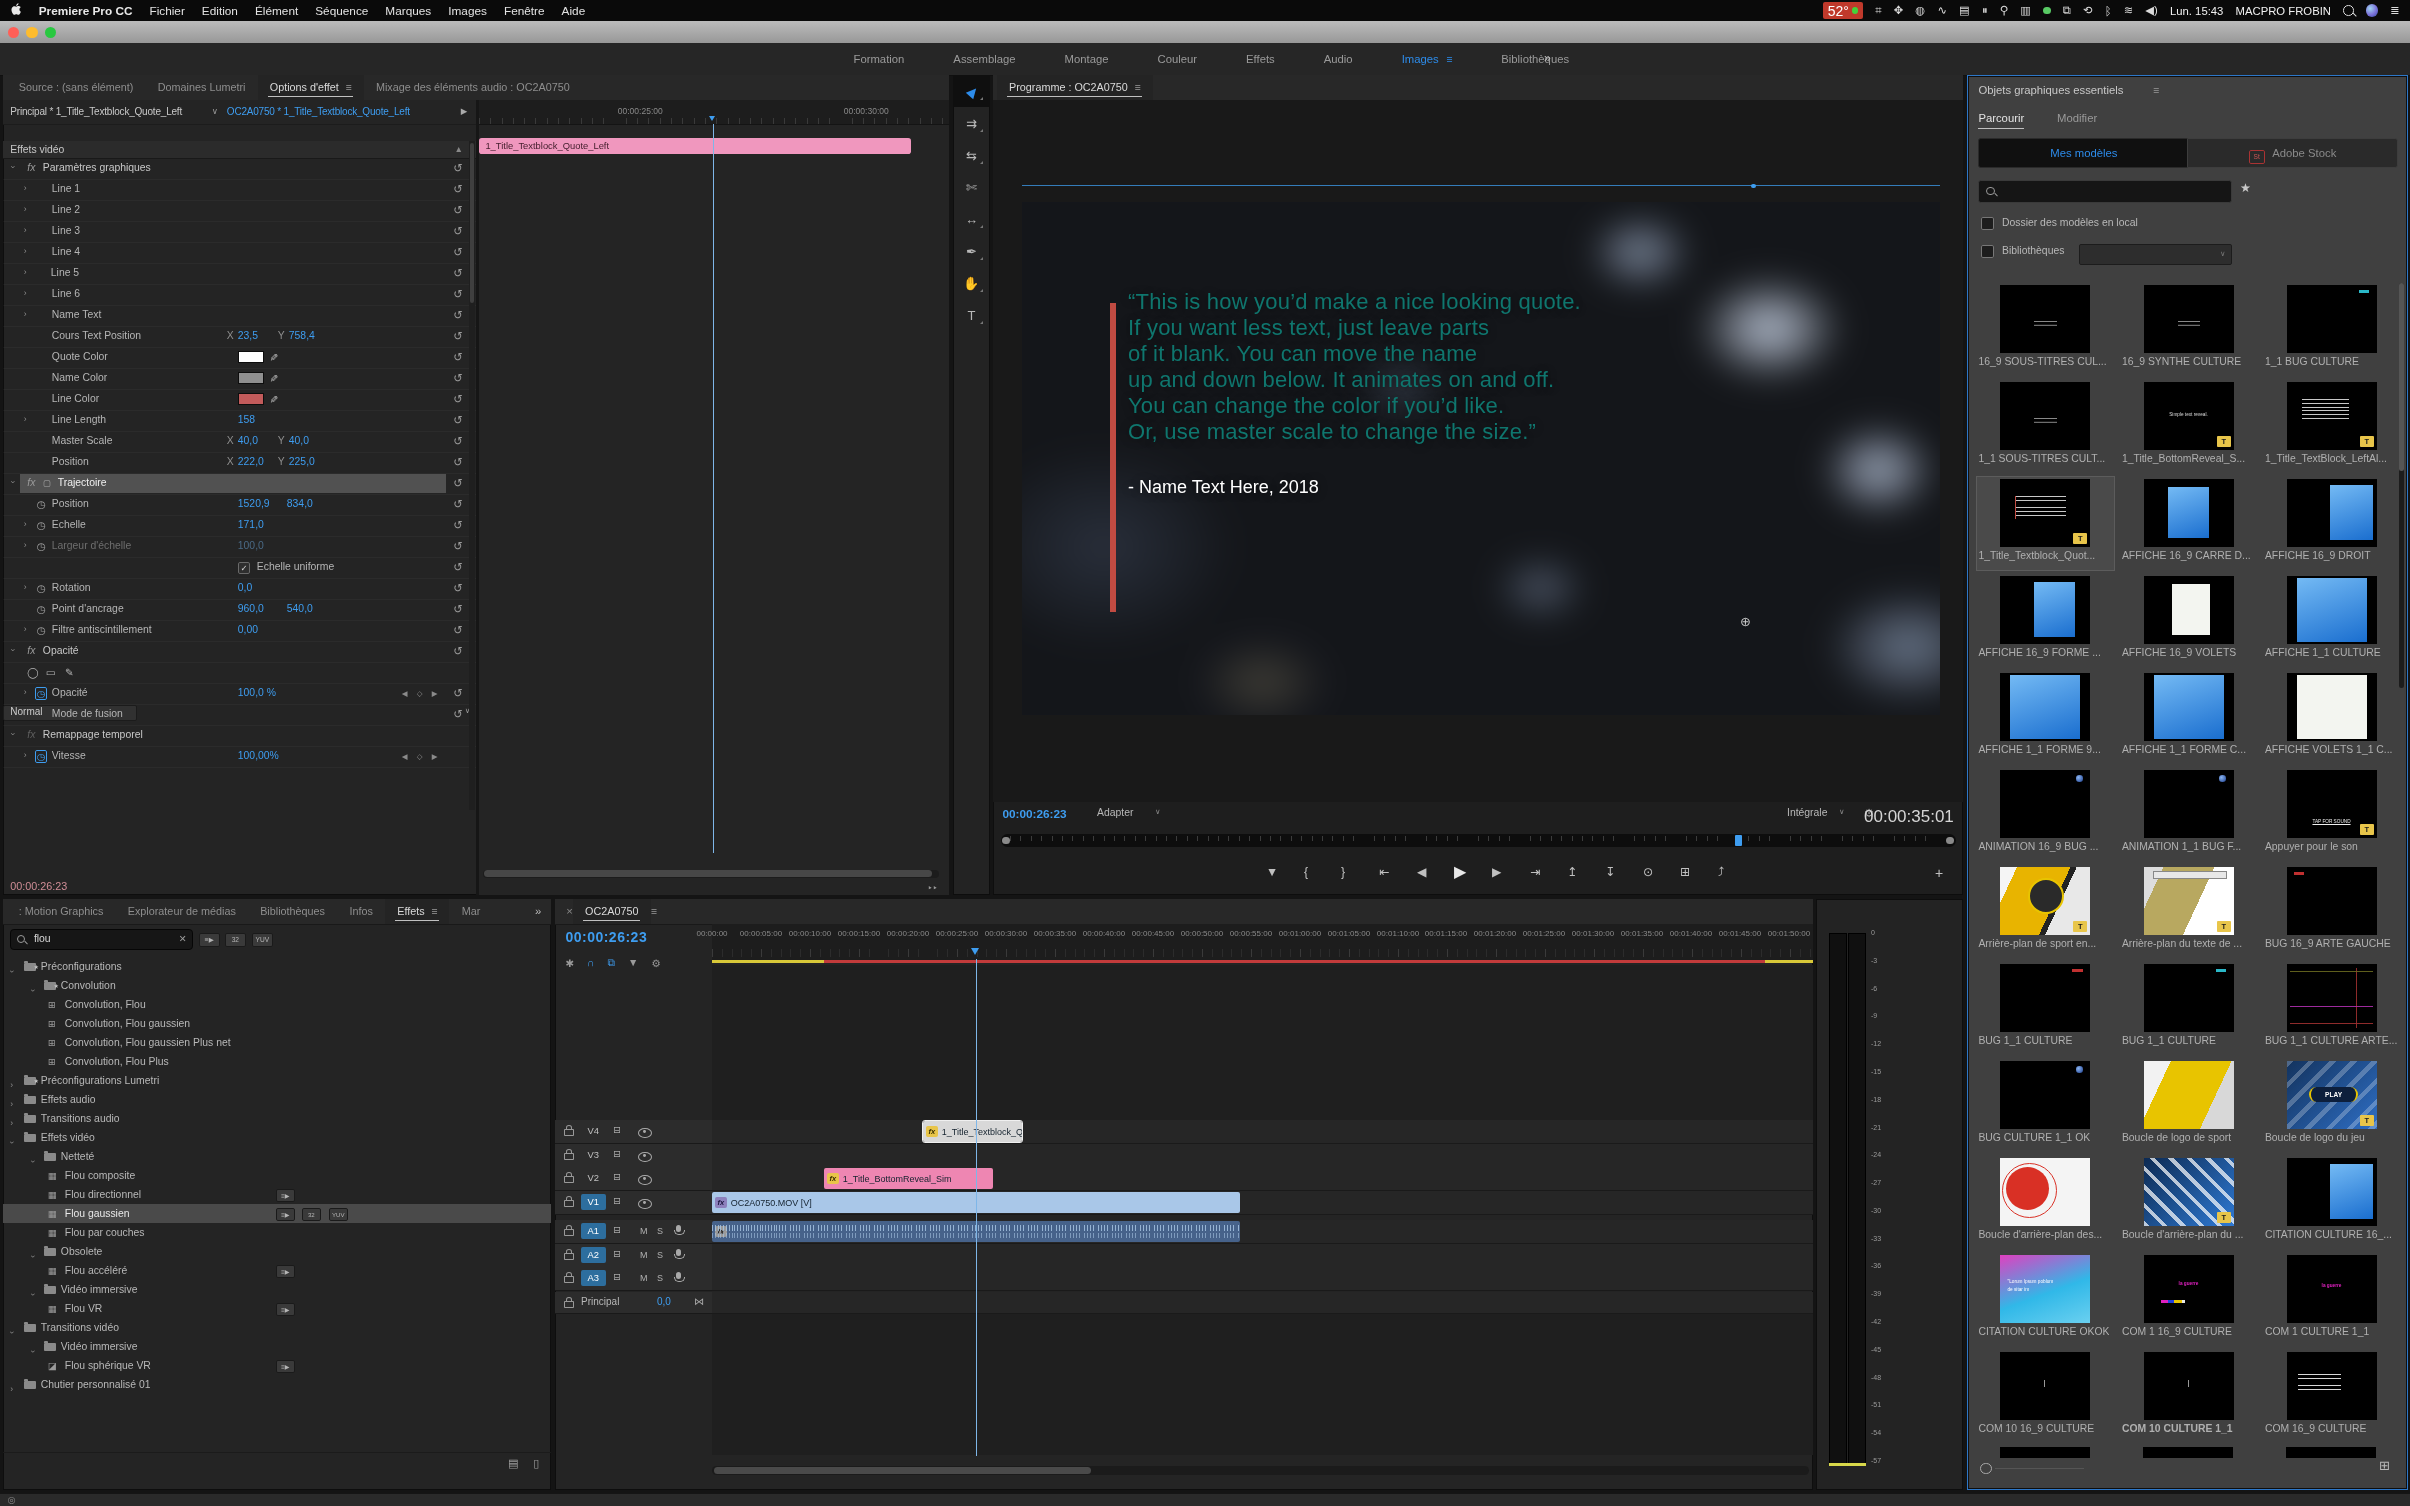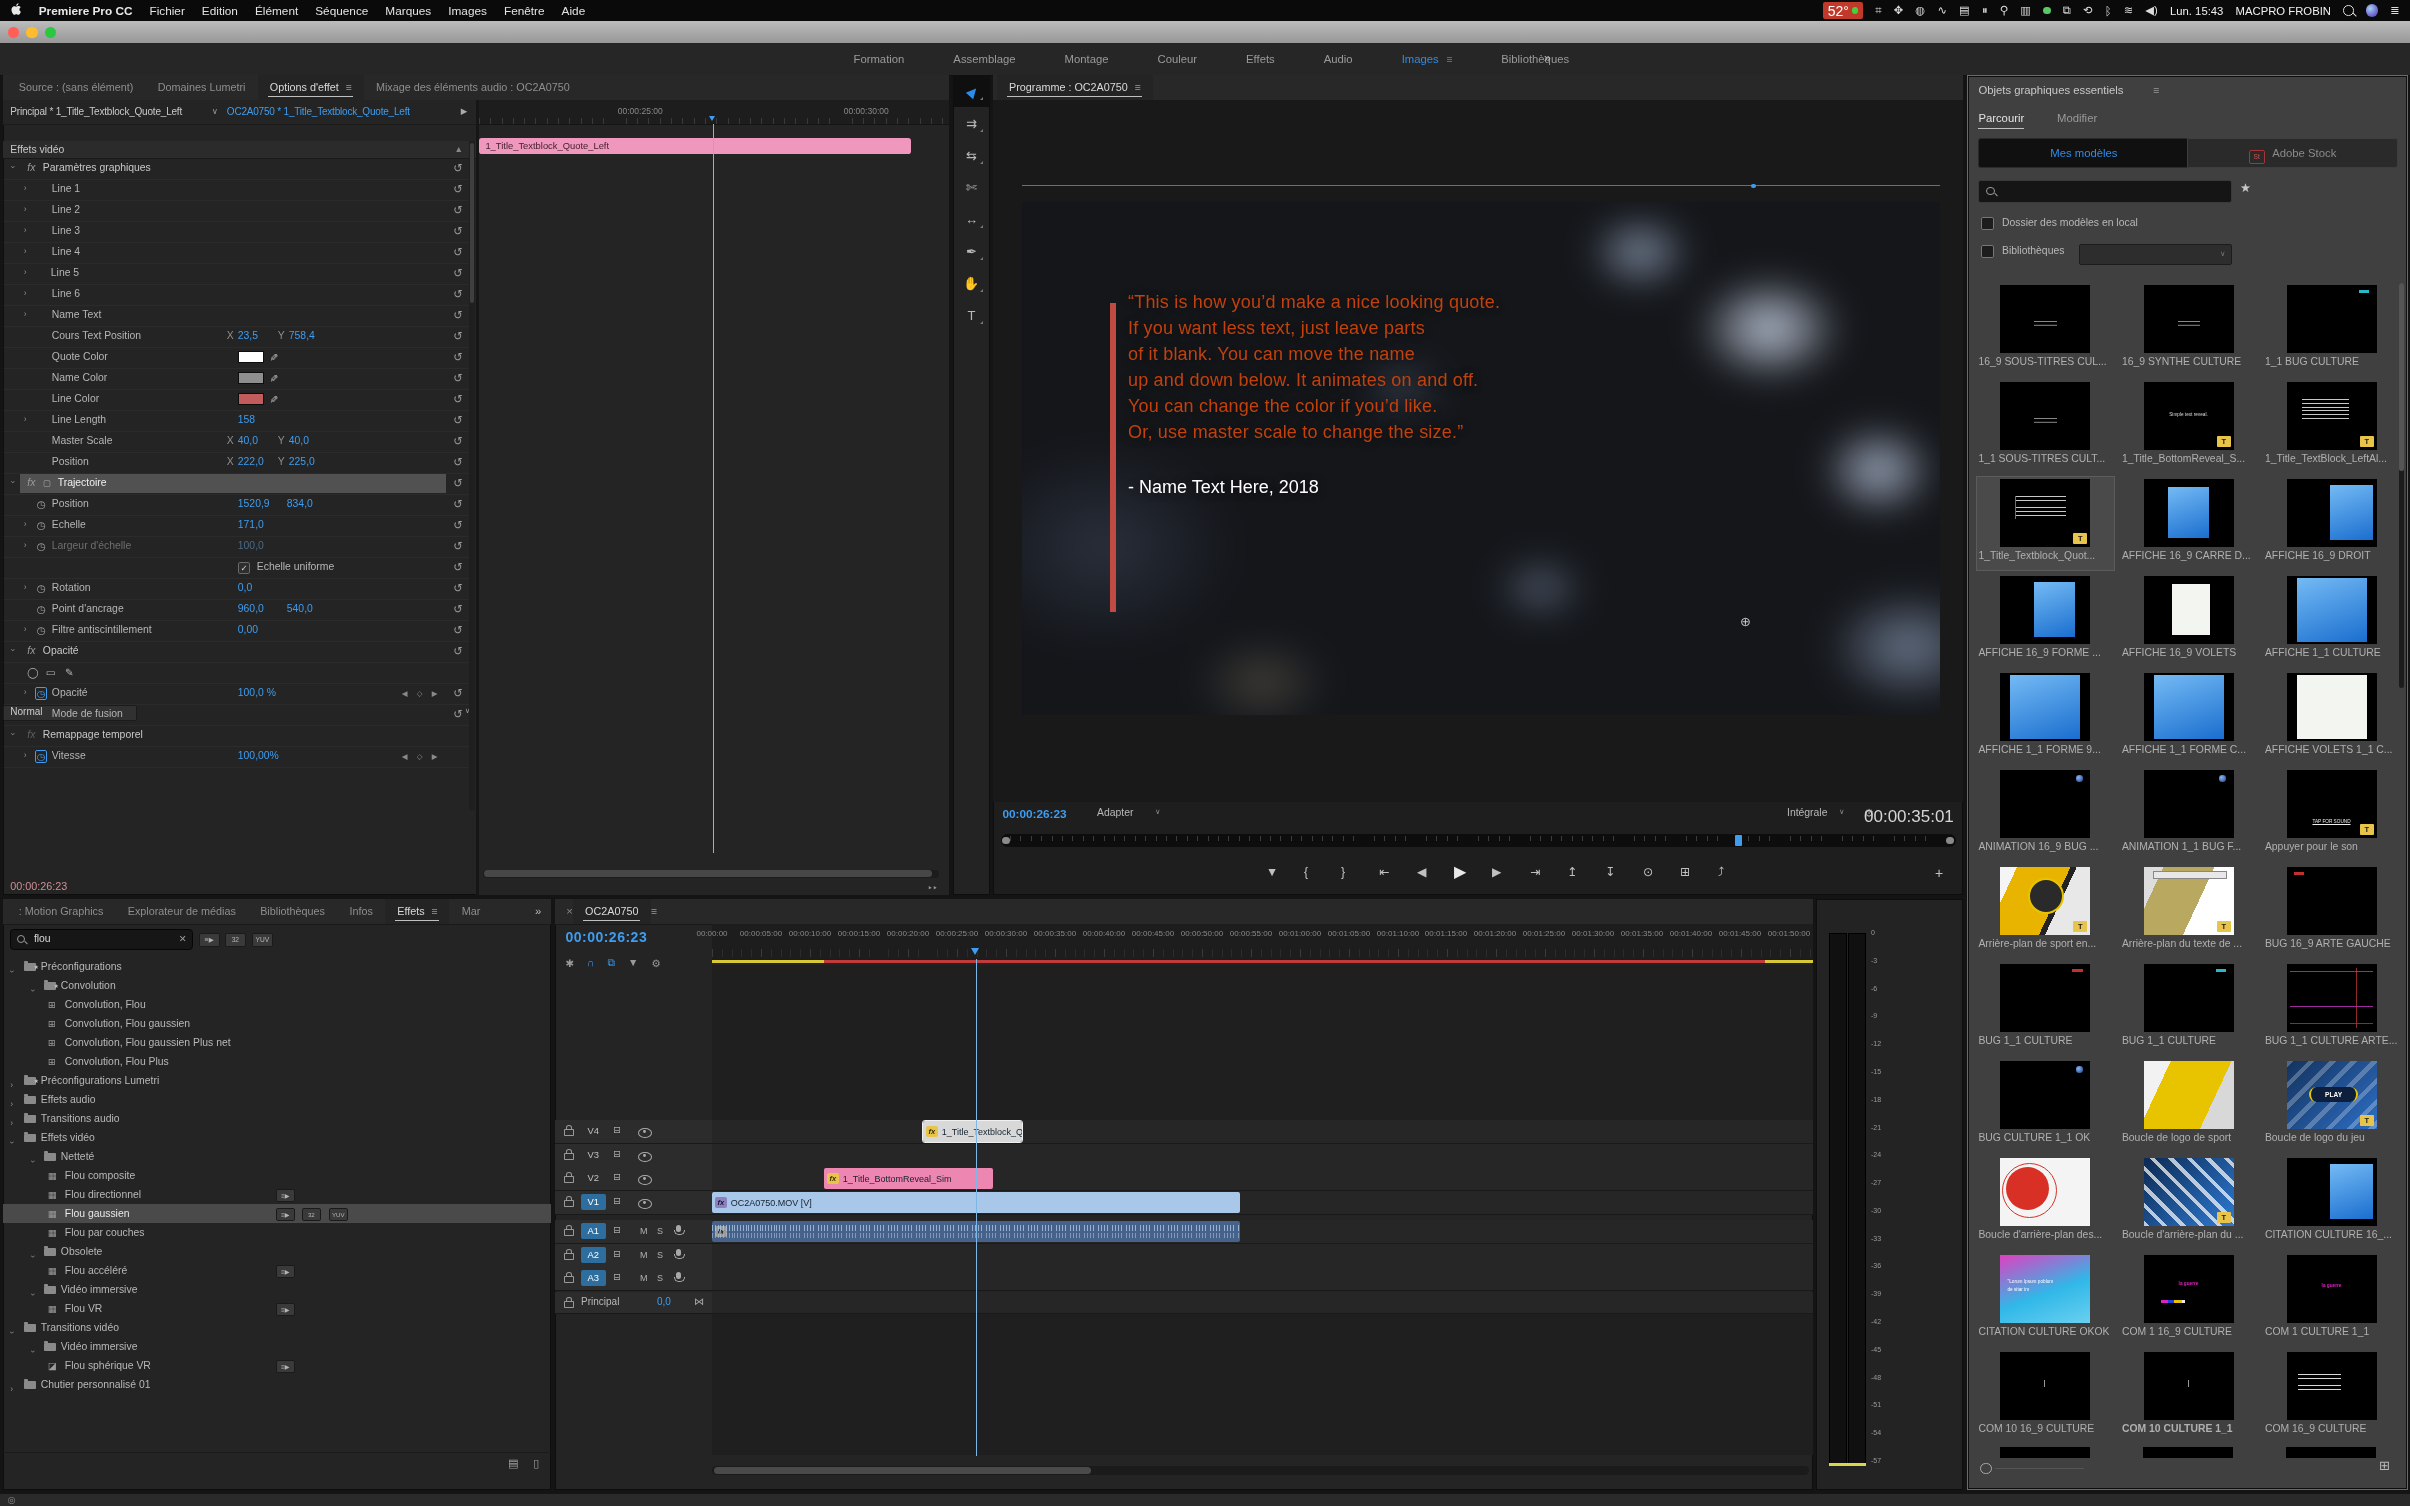--- a/index.html
+++ b/index.html
@@ -95,21 +95,21 @@
     radial-gradient(122px 89px at 79% 28%,rgba(205,218,238,.9),transparent 62%),
     radial-gradient(99px 80px at 90% 52%,rgba(188,204,230,.85),transparent 60%),
     radial-gradient(89px 66px at 66% 15%,rgba(165,185,215,.75),transparent 60%),
     radial-gradient(141px 99px at 93% 82%,rgba(150,172,205,.65),transparent 60%),
     radial-gradient(80px 58px at 56% 72%,rgba(125,145,175,.55),transparent 60%),
     radial-gradient(71px 52px at 42% 38%,rgba(95,110,135,.5),transparent 60%),
     radial-gradient(113px 75px at 28% 88%,rgba(150,140,110,.35),transparent 60%),
     radial-gradient(207px 160px at 12% 65%,rgba(58,68,88,.55),transparent 65%),
     #14161b}
   #pm-redline{position:absolute;left:88px;top:101px;width:5.6px;height:309px;background:#c14b42}
-  #pm-quote{position:absolute;left:106px;top:87px;color:#c2410c;font-size:18px;line-height:26px;text-shadow:0 0.9px 9.4px rgba(0,0,0,.45);letter-spacing:0.2px}
+  #pm-quote{position:absolute;left:106px;top:87px;color:#0f766e;font-size:22px;line-height:26px;text-shadow:0 0.9px 9.4px rgba(0,0,0,.45);letter-spacing:0.2px}
   #pm-author{position:absolute;left:106px;top:275px;color:#fff;font-size:18px;text-shadow:0 0.9px 9.4px rgba(0,0,0,.45)}
   #pm-path{position:absolute;left:29px;top:85px;width:918px;height:0.9px;background:rgba(62,157,240,.75)}
   #pm-path i{position:absolute;left:729px;top:-1.9px;width:4.7px;height:4.7px;border-radius:50%;background:#3e9df0}
   #pm-cross{position:absolute;left:747px;top:514px;color:#c5c5c5;font-size:13px}
   #pm-controls{position:absolute;left:0;top:727px;right:0;height:24.5px}
   #pm-controls span{position:absolute;top:4.7px;white-space:nowrap}
   #pm-time{left:9.4px;color:#3e9df0;font-size:11.8px;font-weight:bold}
   #pm-fit{left:104px;color:#b8b8b8}
   #pm-fit-ch{left:162px;color:#888;font-size:7.5px;top:7.5px}
   #pm-quality{left:794px;color:#b8b8b8}

